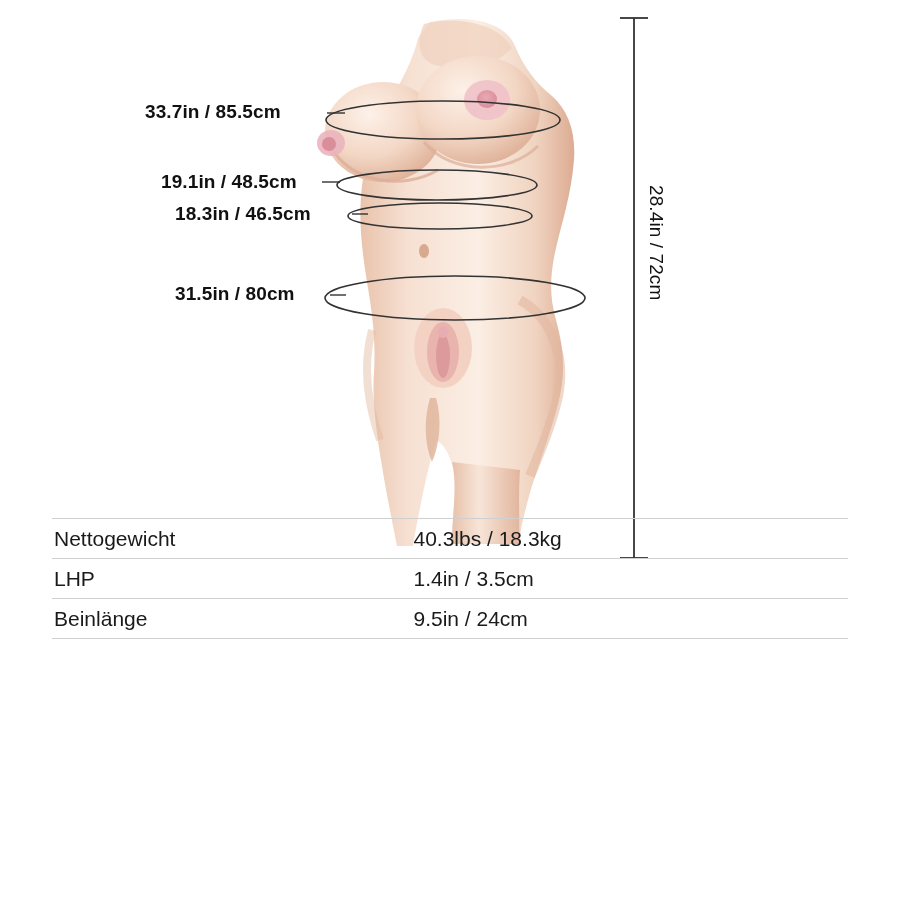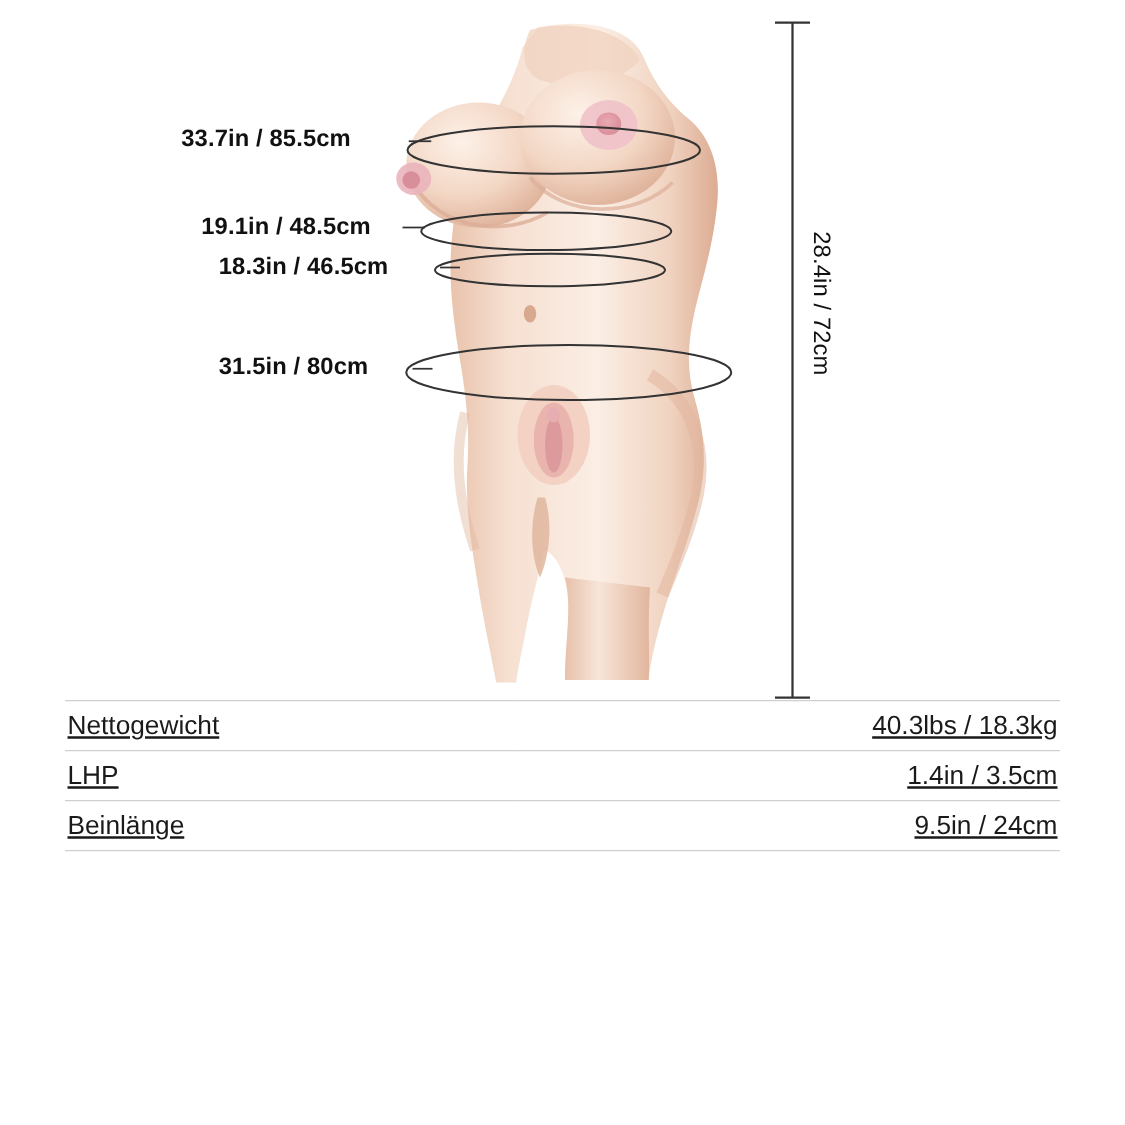--- a/index.html
+++ b/index.html
@@ -48,42 +48,41 @@
     writing-mode: vertical-rl;
     text-orientation: mixed;
     white-space: nowrap;
     letter-spacing: 0.1px;
   }
 
   
   #spec-table {
     position: absolute;
     left: 52px;
-    top: 560px;
+    top: 518px;
     width: 796px;
     border-collapse: collapse;
-    text-decoration: underline;
   }
   #spec-table tr {
     border-bottom: 1px solid #cfcfcf;
   }
   #spec-table tr:first-child {
     border-top: 1px solid #cfcfcf;
   }
   #spec-table td {
     padding: 8px 2px 7px 2px;
     font-size: 21px;
     color: #1a1a1a;
     vertical-align: middle;
   }
   #spec-table td.spec-name {
     text-align: left;
   }
   #spec-table td.spec-value {
-    text-align: right;
+    text-align: left;
     white-space: nowrap;
   }
   .spec-value .second-line {
     display: block;
     padding-top: 6px;
   }
 </style>
 </head>
 <body>
 

